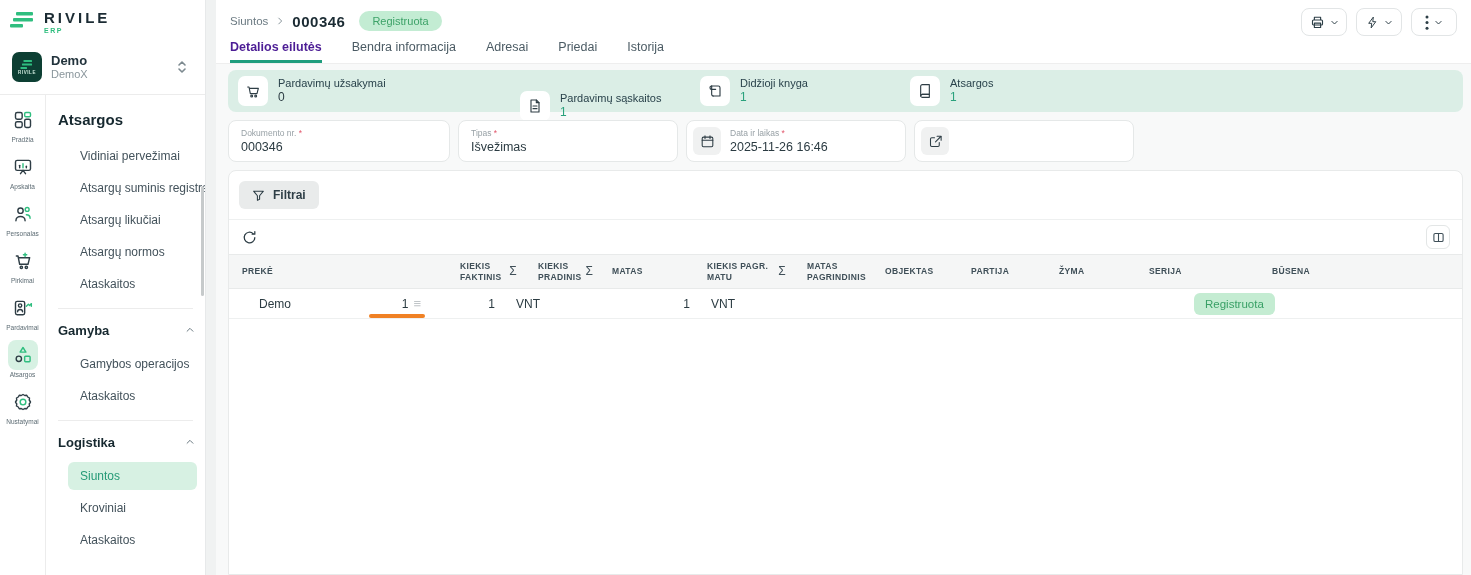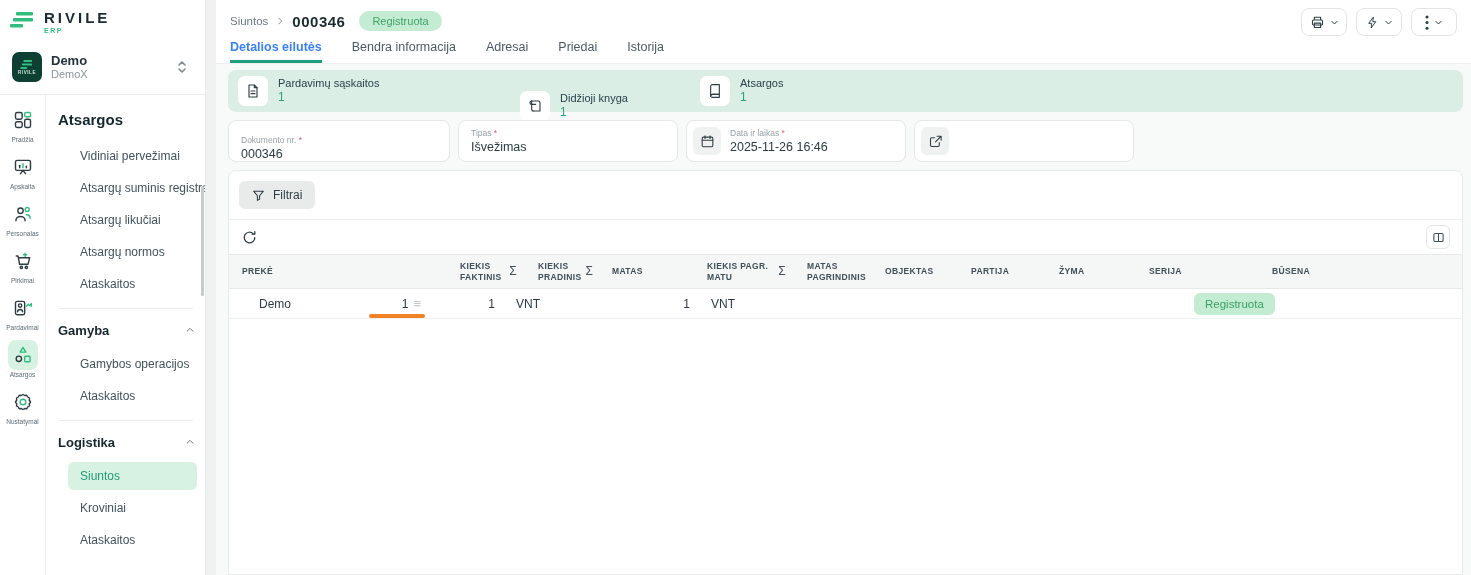--- a/index.html
+++ b/index.html
@@ -49,45 +49,45 @@
   .crumb-root { font-size:11.5px; color:#6b7a82; cursor:pointer; }
   .crumb-chev { color:#8a969c; margin:0 7px 0 7px; display:flex; }
   .doc-id { font-size:15px; font-weight:bold; color:#1b2b33; letter-spacing:.5px; }
   .status-badge { background:#c3ecd3; color:#3da268; font-size:11px; padding:4px 13px; border-radius:12px; margin-left:14px; }
 
   .header-actions { position:absolute; right:14px; top:8px; display:flex; gap:9px; }
   .action-btn { width:46px; height:28px; background:#fff; border:1px solid #e2e5e6; border-radius:8px; display:flex; align-items:center; justify-content:center; gap:5px; cursor:pointer; color:#2c3e46; }
 
   .tabs { display:flex; gap:30px; margin-top:6px; }
   .tab { font-size:12.5px; color:#4b5b64; padding-bottom:9px; cursor:pointer; white-space:nowrap; }
-  .tab.active { color:#3b82f6; font-weight:bold; padding-bottom:6px; border-bottom:3px solid #1f9d7d; }
+  .tab.active { color:#4c1d95; font-weight:bold; padding-bottom:6px; border-bottom:3px solid #1f9d7d; }
 
   .content { flex:1; display:flex; flex-direction:column; padding:6px 8px 0 12px; min-height:0; }
 
   .stats-bar { height:42px; background:#dbeee6; border-radius:8px; display:flex; align-items:center; padding:0 10px; flex:0 0 42px; }
   .stat-item { display:flex; align-items:center; gap:10px; }
   .stat-item:nth-child(1){ width:282px; } .stat-item:nth-child(2){ width:180px;margin-top:30px; } .stat-item:nth-child(3){ width:210px; }
   .stat-ico { width:30px; height:30px; background:#fff; border-radius:7px; display:flex; align-items:center; justify-content:center; color:#2e3d45; flex:0 0 30px; }
   .stat-label { font-size:11px; color:#29424b; line-height:1.2; }
   .stat-value { font-size:12px; color:#2b3b42; line-height:1.2; }
   .stat-value.hl { color:#2aa17c; }
 
   .fields-row { display:flex; gap:8px; margin-top:8px; flex:0 0 42px; }
   .field-card { width:220px; height:42px; background:#fff; border:1px solid #e5e8e8; border-radius:8px; display:flex; align-items:center; padding-left:12px; cursor:text; }
-  .field-card:first-child { width:222px;align-items:flex-end; }
+  .field-card:first-child { width:222px; }
   .field-card.has-icon { padding-left:6px; }
   .field-ico { width:28px; height:28px; background:#f0f1f1; border-radius:6px; display:flex; align-items:center; justify-content:center; color:#2e3d45; margin-right:9px; flex:0 0 28px; }
   .field-label { font-size:8.5px; color:#98a1a6; line-height:1.2; white-space:nowrap; }
   .field-star { color:#e2566b; }
   .field-value { font-size:12.5px; color:#2b3b42; margin-top:2px; white-space:nowrap; }
 
   .table-card { margin-top:8px; background:#fff; border:1px solid #e8eaea; border-radius:8px 8px 0 0; flex:1; overflow:hidden; display:flex; flex-direction:column; min-height:0; }
   .filter-row { padding:10px; }
   .filter-btn { display:inline-flex; align-items:center; gap:8px; background:#e9ebeb; border-radius:6px; padding:7px 13px; cursor:pointer; color:#2e3e46; }
-  .filter-btn .flabel { font-size:12px; }
+  .filter-btn .flabel { font-size:12px;font-weight:bold; }
   .card-divider { height:1px; background:#eef0f0; }
   .table-toolbar { height:34px; display:flex; align-items:center; justify-content:space-between; padding:0 12px 0 13px; }
   .refresh-btn { color:#2c3c44; cursor:pointer; display:flex; }
   .columns-btn { width:24px; height:24px; border:1px solid #e3e6e6; border-radius:6px; display:flex; align-items:center; justify-content:center; color:#3f4f58; cursor:pointer; }
 
   .grid { width:1292px; }
   .grid-head { display:flex; background:#f5f6f6; border-top:1px solid #e8eaea; border-bottom:1px solid #e8eaea; min-height:35px; }
   .th { display:flex; align-items:center; padding:3px 8px 3px 13px; font-size:8.5px; font-weight:bold; letter-spacing:.35px; color:#3f4f58; text-transform:uppercase; line-height:1.25; }
   .th .thlabel { flex:1; }
   .th .sigma { font-size:12px; font-weight:normal; color:#3f4f58; padding-left:4px; cursor:pointer; }
@@ -353,20 +353,35 @@
           <span class="tab">Istorija</span>
         </div>
     </div>
 
     <div class="content">
       <div class="stats-bar" id="stats-bar">
           <div class="stat-item">
             <span class="stat-ico">
               <svg width="16" height="16" viewBox="0 0 24 24">
                 <g fill="none" stroke="#2e3d45" stroke-width="1.7" stroke-linecap="round" stroke-linejoin="round">
+                  <path d="M4 6h2l2 10h10l2-8H7"></path>
+                  <circle cx="10" cy="19.5" r="1.4"></circle>
+                  <circle cx="16" cy="19.5" r="1.4"></circle>
+                </g>
+              </svg>
+            </span>
+            <span>
+              <div class="stat-label">Pardavimų užsakymai</div>
+              <div class="stat-value">0</div>
+            </span>
+          </div>
+          <div class="stat-item">
+            <span class="stat-ico">
+              <svg width="16" height="16" viewBox="0 0 24 24">
+                <g fill="none" stroke="#2e3d45" stroke-width="1.7" stroke-linecap="round" stroke-linejoin="round">
                   <path d="M6 3h8l4 4v14H6z"></path>
                   <path d="M14 3v4h4"></path>
                   <path d="M9 12h6M9 16h6"></path>
                 </g>
               </svg>
             </span>
             <span>
               <div class="stat-label">Pardavimų sąskaitos</div>
               <div class="stat-value hl">1</div>
             </span>

